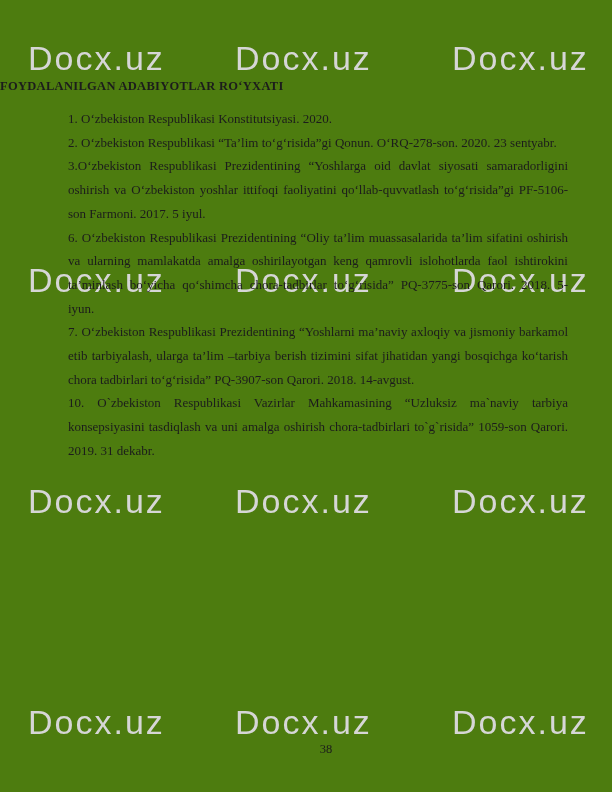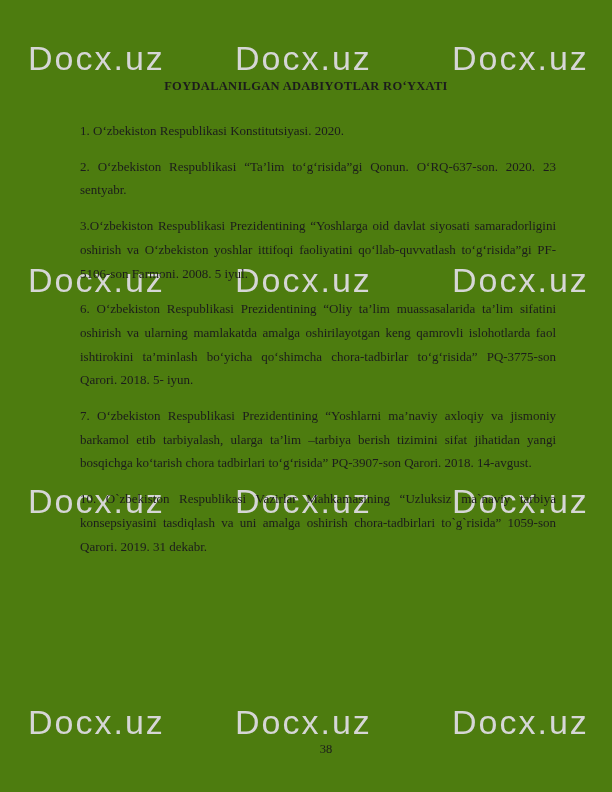--- a/index.html
+++ b/index.html
@@ -34,39 +34,38 @@
   .wm-r4 { top: 705px; }
   .wm-c1 { left: 28px; }
   .wm-c2 { left: 235px; }
   .wm-c3 { left: 452px; }
   
   .doc-title {
     position: absolute;
     top: 79px;
     left: 0;
     width: 612px;
-    text-align: center;
     font-size: 12.5px;
     font-weight: bold;
     line-height: 15px;
     letter-spacing: 0.3px;
     z-index: 1;
   }
   .refs {
     position: absolute;
     top: 107px;
     left: 68px;
     width: 500px;
     font-size: 13px;
     line-height: 23.7px;
     text-align: justify;
     z-index: 1;
   }
   .refs p {
-    margin: 12px;
+    margin: 0;
     padding: 0;
   }
   .page-number {
     position: absolute;
     top: 743px;
     left: 68px;
     width: 516px;
     text-align: center;
     font-size: 12.5px;
     line-height: 13px;
@@ -88,22 +87,22 @@
   <span class="wm wm-r3 wm-c2">Docx.uz</span>
   <span class="wm wm-r3 wm-c3">Docx.uz</span>
   <span class="wm wm-r4 wm-c1">Docx.uz</span>
   <span class="wm wm-r4 wm-c2">Docx.uz</span>
   <span class="wm wm-r4 wm-c3">Docx.uz</span>
 
   <div class="doc-title">FOYDALANILGAN ADABIYOTLAR RO‘YXATI</div>
 
   <div class="refs">
     <p>1. O‘zbekiston Respublikasi Konstitutsiyasi. 2020.</p>
-    <p>2. O‘zbekiston Respublikasi “Ta’lim to‘g‘risida”gi Qonun. O‘RQ-637-son. 2020. 23 sentyabr.</p>
-    <p>3.O‘zbekiston Respublikasi Prezidentining “Yoshlarga oid davlat siyosati samaradorligini oshirish va O‘zbekiston yoshlar ittifoqi faoliyatini qo‘llab-quvvatlash to‘g‘risida”gi PF-5106-son Farmoni. 2008. 5 iyul.</p>
+    <p>2. O‘zbekiston Respublikasi “Ta’lim to‘g‘risida”gi Qonun. O‘RQ-278-son. 2020. 23 sentyabr.</p>
+    <p>3.O‘zbekiston Respublikasi Prezidentining “Yoshlarga oid davlat siyosati samaradorligini oshirish va O‘zbekiston yoshlar ittifoqi faoliyatini qo‘llab-quvvatlash to‘g‘risida”gi PF-5106-son Farmoni. 2017. 5 iyul.</p>
     <p>6. O‘zbekiston Respublikasi Prezidentining “Oliy ta’lim muassasalarida ta’lim sifatini oshirish va ularning mamlakatda amalga oshirilayotgan keng qamrovli islohotlarda faol ishtirokini ta’minlash bo‘yicha qo‘shimcha chora-tadbirlar to‘g‘risida” PQ-3775-son Qarori. 2018. 5- iyun.</p>
     <p>7. O‘zbekiston Respublikasi Prezidentining “Yoshlarni ma’naviy axloqiy va jismoniy barkamol etib tarbiyalash, ularga ta’lim –tarbiya berish tizimini sifat jihatidan yangi bosqichga ko‘tarish chora tadbirlari to‘g‘risida” PQ-3907-son Qarori. 2018. 14-avgust.</p>
     <p>10. O`zbekiston Respublikasi Vazirlar Mahkamasining “Uzluksiz ma`naviy tarbiya konsepsiyasini tasdiqlash va uni amalga oshirish chora-tadbirlari to`g`risida” 1059-son Qarori. 2019. 31 dekabr.</p>
   </div>
 
   <div class="page-number">38</div>
 
 </div>
 
 </body></html>

